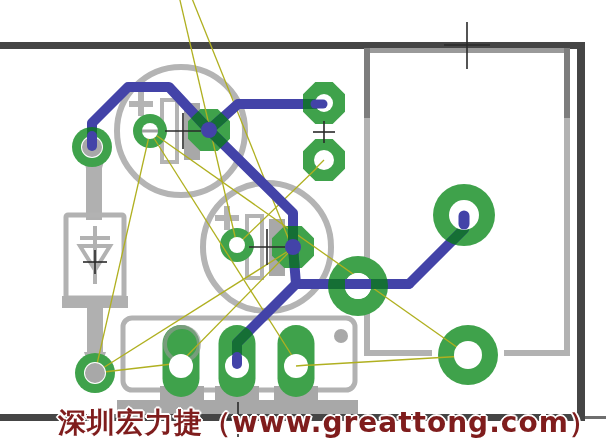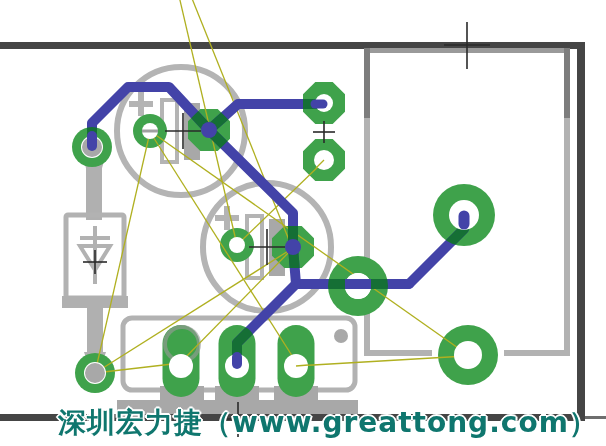--- a/index.html
+++ b/index.html
@@ -264,15 +264,15 @@
           <line x1="83" y1="262" x2="107" y2="262"></line>
     </g>
     <g>
       <line x1="238" y1="402" x2="238" y2="437"></line>
           <line x1="221" y1="419" x2="256" y2="419"></line>
     </g>
   </g>
 
 </svg>
 
-<div class="watermark" style="color: #0f766e;">深圳宏力捷（www.greattong.com）</div>
+<div class="watermark" style="color: #7f1d1d;">深圳宏力捷（www.greattong.com）</div>
 
 </div>
 
 </body></html>

